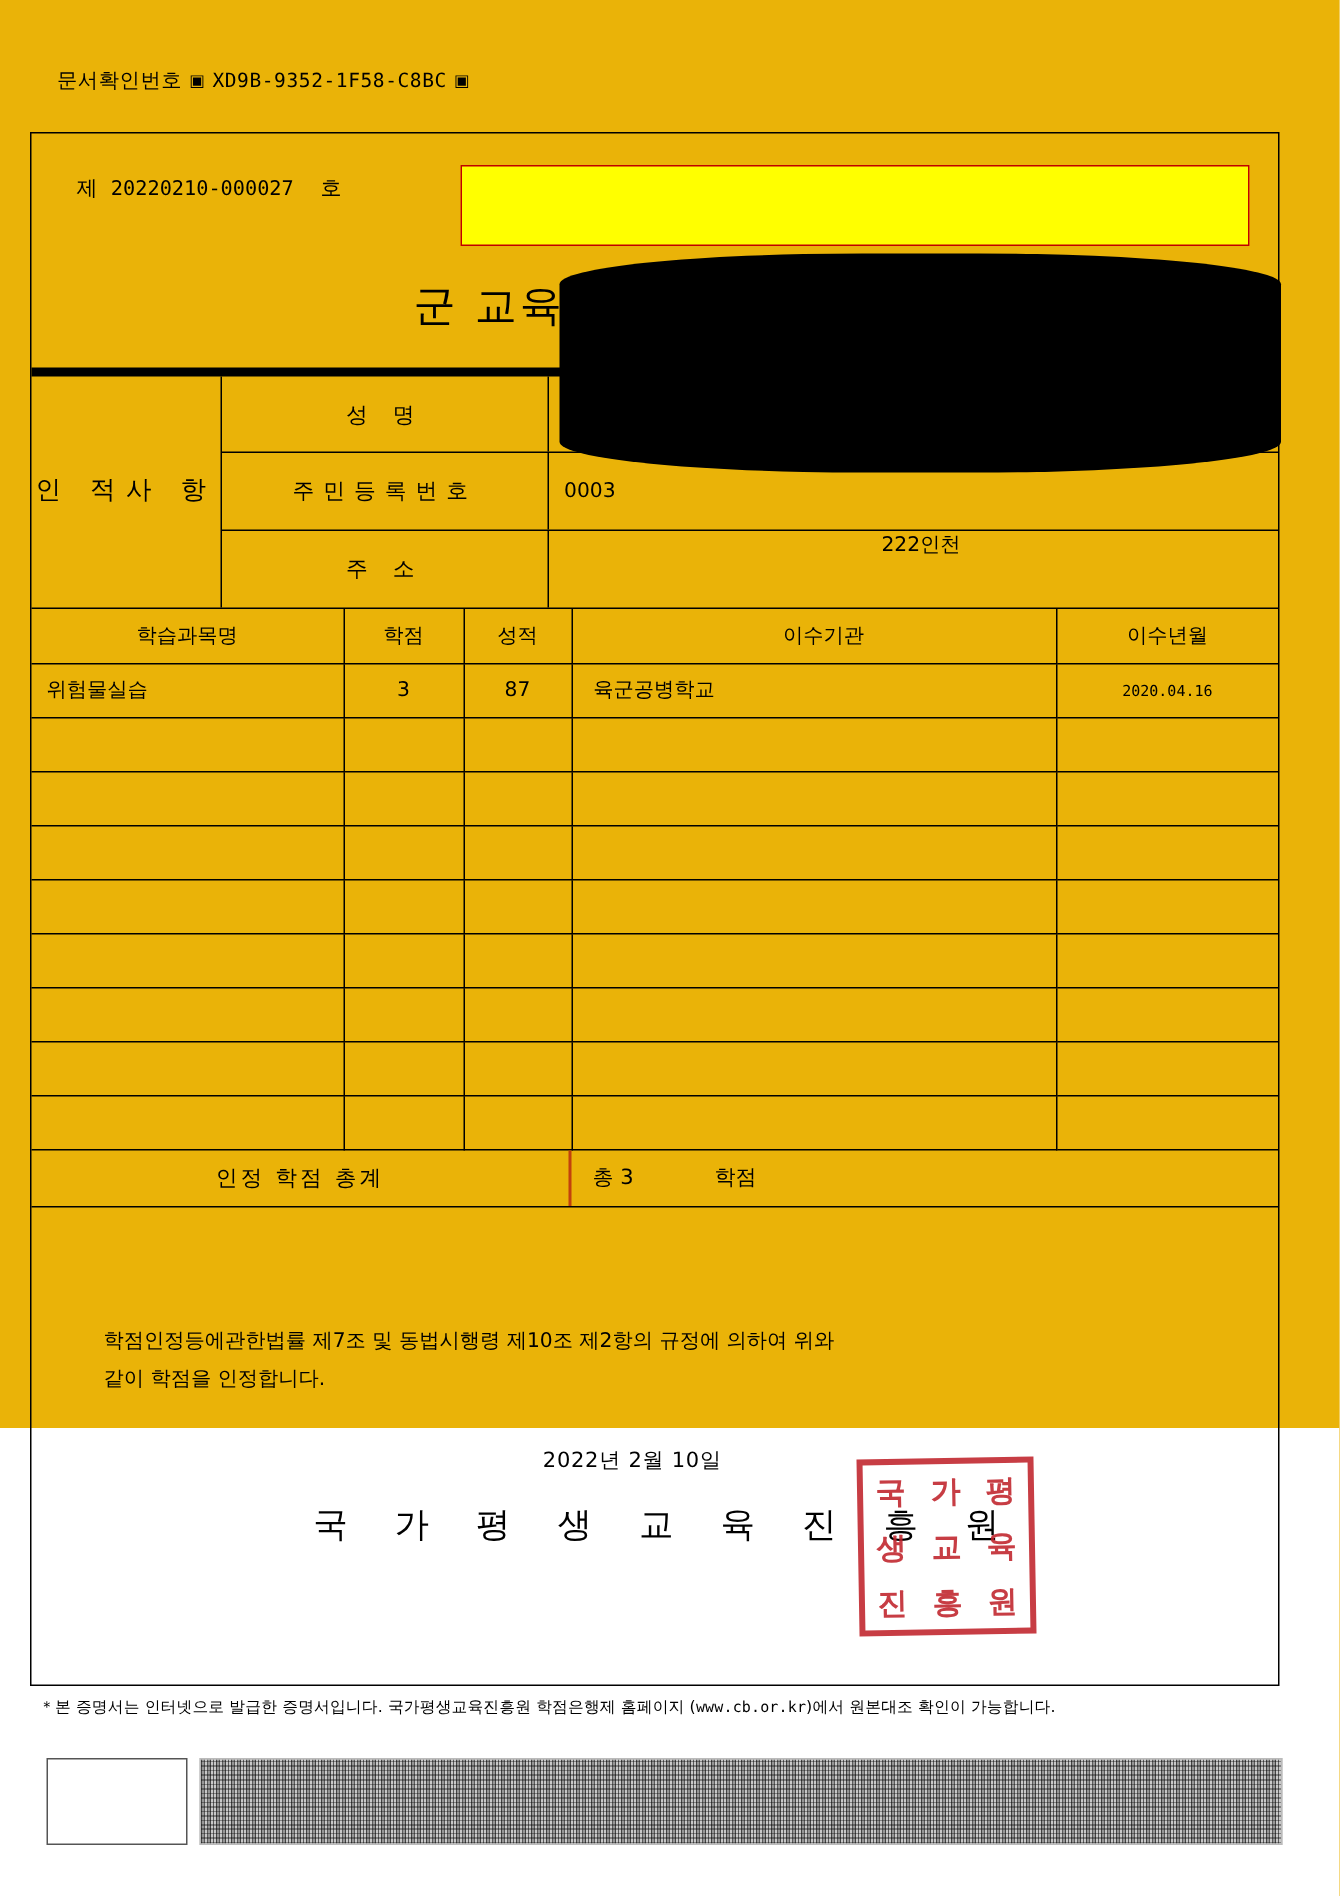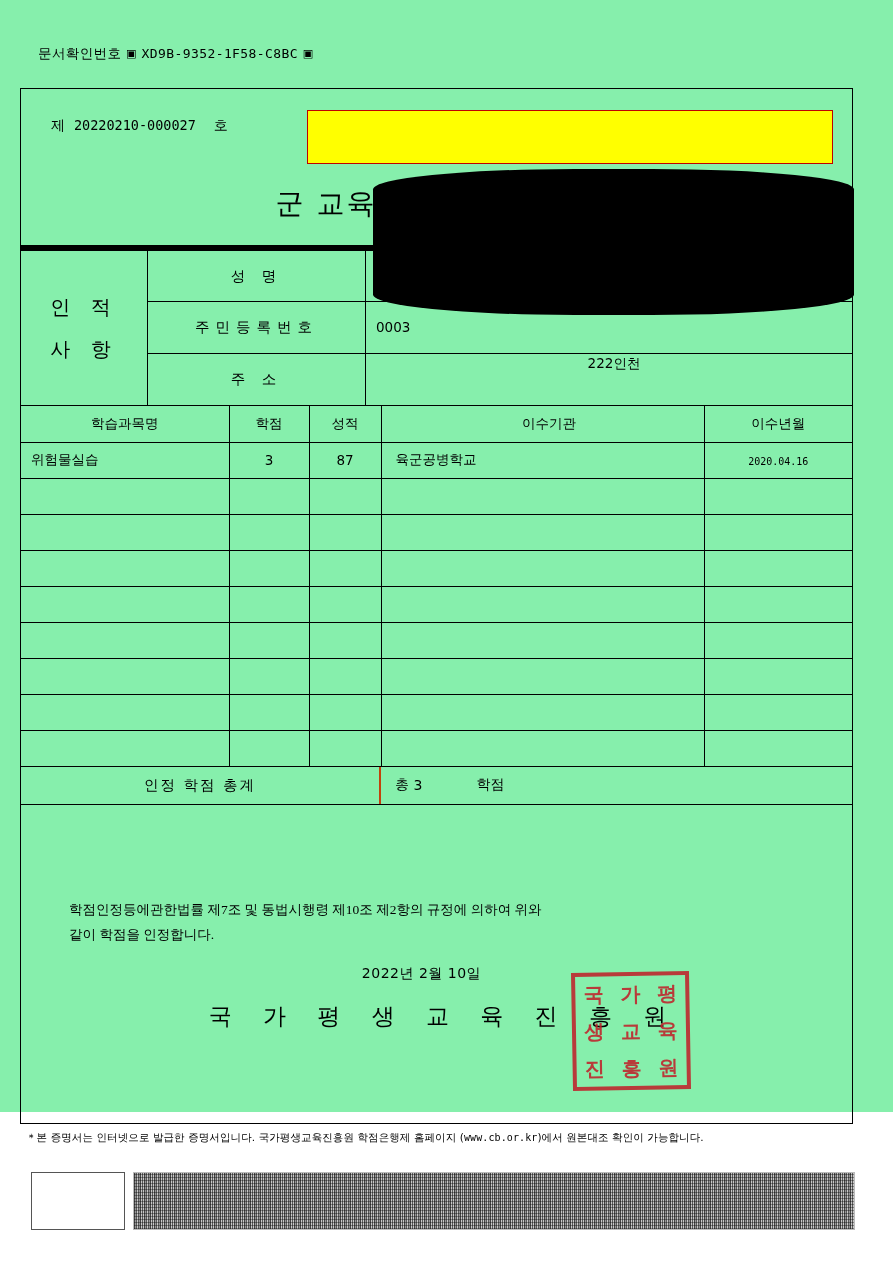--- a/index.html
+++ b/index.html
@@ -9,22 +9,22 @@
     height: 1264px;
     background: #ffffff;
     font-family: "DejaVu Sans", "Liberation Sans", sans-serif;
     color: #000;
     position: relative;
     overflow: hidden;
   }
   .page {
     position: relative;
     width: 893px;
-    height: 1112px;
-    background: #86efac;
+    height: 952px;
+    background: #eab308;
   }
   
   .doc-id {
     position: absolute;
     left: 38px;
     top: 45px;
     font-size: 13.5px;
     letter-spacing: 0.4px;
     white-space: nowrap;
   }
@@ -85,23 +85,23 @@
   .personal {
     position: relative;
     height: 155px;
     border-bottom: 1px solid #000;
   }
   .pi-label {
     position: absolute;
     left: 0; top: 0;
     width: 127px; height: 100%;
     border-right: 1px solid #000;
-    display: flex; flex-direction: column;
+    display: flex; flex-direction: row;
     align-items: center; justify-content: center;
-    font-size: 20px; letter-spacing: 7px;
+    font-size: 17px; letter-spacing: 7px;
     line-height: 2.1;
   }
   .pi-rows {
     position: absolute;
     left: 127px; top: 0; right: 0; bottom: 0;
   }
   .pi-row {
     display: flex;
     height: 33.33%;
     border-bottom: 1px solid #000;
@@ -180,25 +180,24 @@
   .total .val .sp { display: inline-block; width: 54px; }
 
   
   .statement {
     position: relative;
     height: 297px;
   }
   .stmt-text {
     position: absolute;
     left: 48px;
-    top: 92px;
+    top: 77px;
     width: 620px;
     font-size: 13.5px;
     line-height: 1.9;
-    font-family: Liberation Serif, serif;
   }
   .stmt-date {
     position: absolute;
     left: 0; right: 0;
     top: 160px;
     text-align: center;
     font-size: 14px;
     letter-spacing: 0.5px;
     padding-right: 30px;
   }

